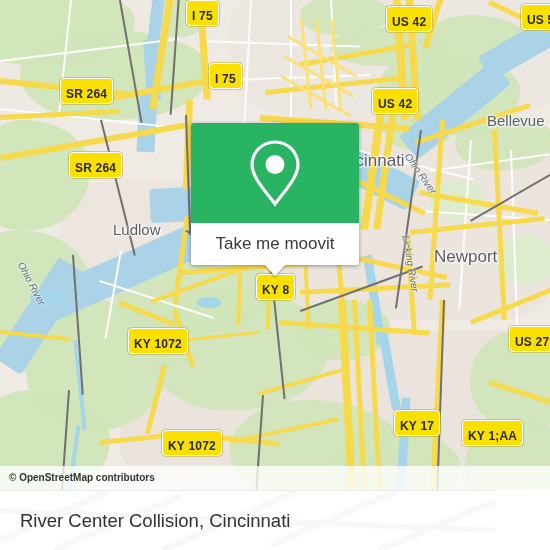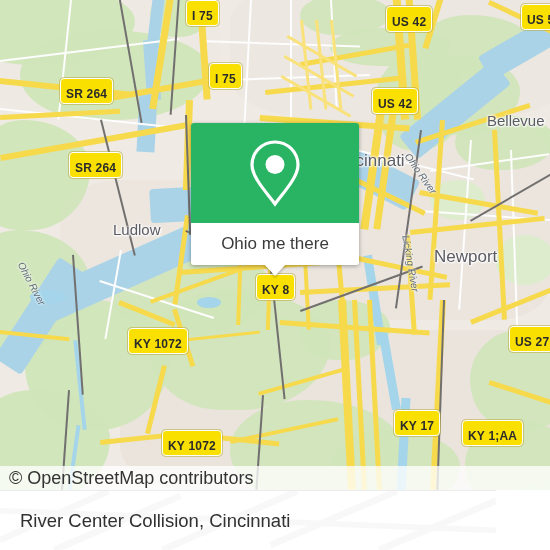--- a/index.html
+++ b/index.html
@@ -39,21 +39,21 @@
   .place.big { font-size:17px; }
   .riverlbl {
     position:absolute; color:#5d6a78; font-size:10px; font-style:italic;
     white-space:nowrap; text-shadow:0 0 3px #fff,0 0 3px #fff;
   }
 
   
   #attrib {
     position:absolute; left:0; bottom:0; width:100%; height:24px;
     background:rgba(255,255,255,.78); color:#333;
-    font-size:18px; line-height:24px; padding-left:9px;
+    font-size:10px; line-height:24px; padding-left:9px;font-weight:bold;
   }
 
   
   #card {
     position:absolute; left:191px; top:123px; width:168px; height:142px;
     border-radius:3px; box-shadow:0 1px 4px rgba(0,0,0,.35);
     overflow:visible; z-index:40;
   }
   #card-body {
     width:100%; height:100px; background:#29b463;
@@ -266,21 +266,21 @@
     <div id="attrib">© OpenStreetMap contributors</div>
   </div>
 
   <div id="card">
     <div id="card-body">
       <svg width="58" height="70" viewBox="0 0 58 70">
         <path d="M29 4 C16.3 4 6 14.3 6 27 C6 39 20 54 29 66 C38 54 52 39 52 27 C52 14.3 41.7 4 29 4 Z" fill="none" stroke="#ffffff" stroke-width="3.2"></path>
         <circle cx="29" cy="26.5" r="9.5" fill="#ffffff"></circle>
       </svg>
     </div>
-    <div id="card-foot">Ohio me there</div>
+    <div id="card-foot">Take me moovit</div>
     <div id="card-tail"></div>
   </div>
 
   <div id="bar">
     <svg id="bar-wm" viewBox="0 0 550 60" preserveAspectRatio="none">
       <path d="M0 50 L120 0 M60 60 L200 5 M180 60 L330 0 M300 55 L440 0 M420 60 L550 10" stroke="#999" stroke-width="7" fill="none"></path>
       <path d="M0 20 L550 40" stroke="#999" stroke-width="6" fill="none"></path>
     </svg>
     <div id="bar-title">River Center Collision, Cincinnati</div>
   </div>

